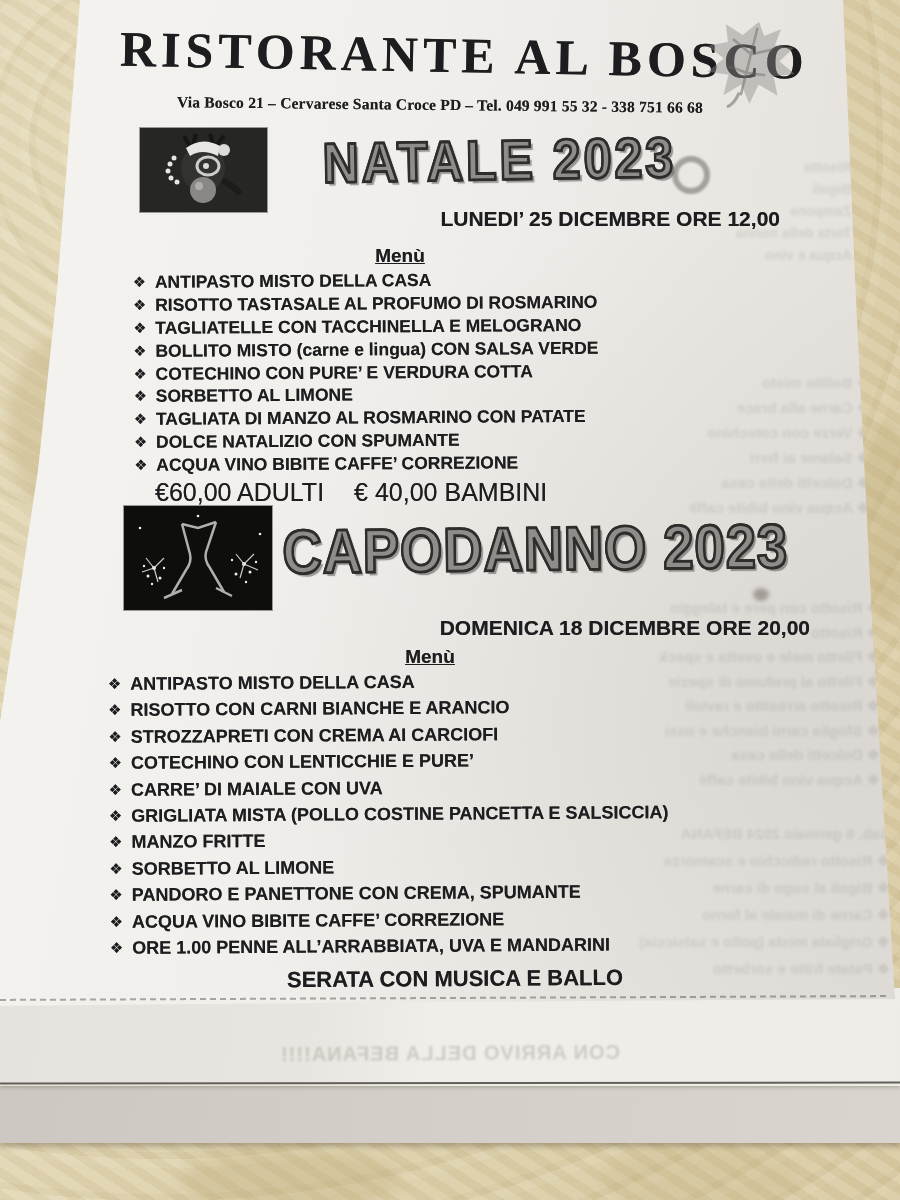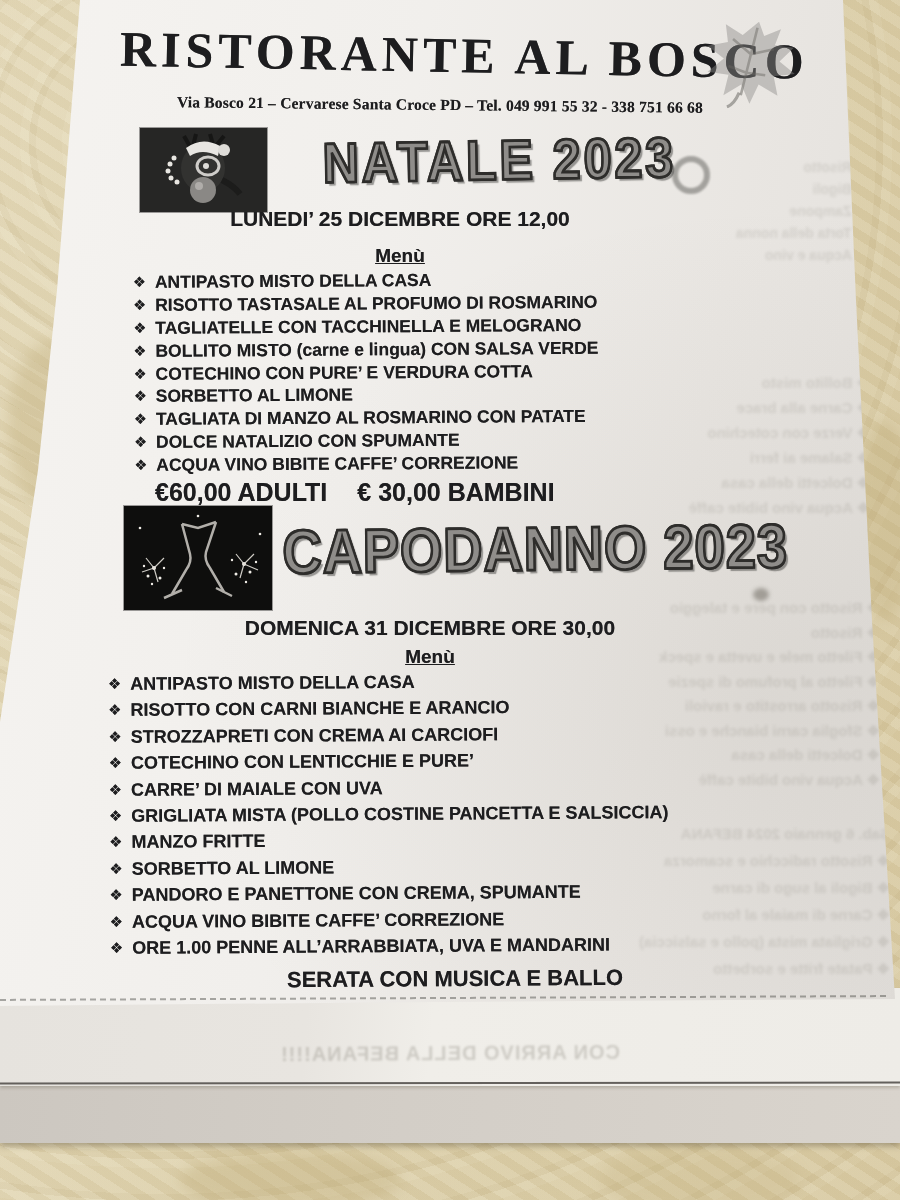--- a/index.html
+++ b/index.html
@@ -31,34 +31,34 @@
     font-family:"Liberation Serif",serif;font-weight:700;font-size:50px;letter-spacing:5px;
     transform:rotate(1.1deg);white-space:nowrap;}
   .address{position:absolute;left:120px;top:96px;width:640px;text-align:center;
     font-family:"Liberation Serif",serif;font-weight:700;font-size:15.5px;letter-spacing:.2px;
     transform:rotate(.6deg);white-space:nowrap;}
   .wordart{position:absolute;font-weight:700;color:#8f8d8a;white-space:nowrap;
     -webkit-text-stroke:2.5px #2e2d2b;
     text-shadow:3px 3px 1px rgba(45,44,42,.45),1px 1px 0 #2e2d2b,-1px -1px 0 #2e2d2b,1px -1px 0 #2e2d2b,-1px 1px 0 #2e2d2b;}
   .wa-natale{left:322px;top:131px;font-size:50px;letter-spacing:3px;transform:rotate(-1deg) scaleY(1.12);transform-origin:left top;}
   .wa-capodanno{left:282px;top:516px;font-size:56px;letter-spacing:1px;transform:rotate(-.7deg) scaleY(1.1) scaleX(.97);transform-origin:left top;}
-  .dateline{position:absolute;width:760px;text-align:center;font-weight:700;white-space:nowrap;}
+  .dateline{position:absolute;width:760px;text-align:right;font-weight:700;white-space:nowrap;}
   .d1{left:20px;top:207px;font-size:21px;}
   .d2{left:50px;top:616px;font-size:21px;}
   .menulabel{position:absolute;width:760px;text-align:center;font-weight:700;font-size:19px;text-decoration:underline;}
   .m1{left:20px;top:245px;}
   .m2{left:50px;top:646px;}
   .menu-list{position:absolute;transform:rotate(-.4deg);transform-origin:left top;}
   .list-natale{left:133px;top:272px;}
   .list-capodanno{left:108px;top:674px;}
   .menu-item{display:flex;align-items:baseline;font-weight:700;white-space:nowrap;}
   .list-natale .menu-item{font-size:17.5px;height:22.9px;}
   .list-capodanno .menu-item{font-size:18px;height:26.4px;}
   .bullet{font-family:"DejaVu Sans",sans-serif;font-size:.82em;margin-right:9px;position:relative;top:-1px;}
-  .priceline{position:absolute;font-weight:700;white-space:nowrap;display:flex;}
+  .priceline{position:absolute;font-weight:400;white-space:nowrap;display:flex;}
   .p1{left:155px;top:478px;font-size:25px;gap:30px;}
   .serata{position:absolute;left:95px;top:966px;width:720px;text-align:center;font-weight:700;font-size:22px;transform:rotate(-.4deg);white-space:nowrap;}
   
   .photo{position:absolute;box-shadow:0 0 0 1px rgba(20,20,20,.4);}
   .photo-natale{left:140px;top:128px;width:127px;height:84px;}
   .photo-capodanno{left:124px;top:506px;width:148px;height:104px;}
   .leaf{position:absolute;left:694px;top:12px;width:110px;height:100px;opacity:.8;transform:rotate(14deg);}
   
   .ghost{position:absolute;color:#6e6a5f;transform:scaleX(-1);filter:blur(1.6px);opacity:.17;font-weight:700;}
   .ghost .ghost-line{white-space:nowrap;}
@@ -191,21 +191,21 @@
           <span class="bullet">❖</span>
           <span class="itx">DOLCE NATALIZIO CON SPUMANTE</span>
         </div>
         <div class="menu-item">
           <span class="bullet">❖</span>
           <span class="itx">ACQUA VINO BIBITE CAFFE’ CORREZIONE</span>
         </div>
       </div>
     <div class="priceline p1 ink">
       <span>€60,00 ADULTI</span>
-      <span>€ 30,00 BAMBINI</span>
+      <span>€ 40,00 BAMBINI</span>
     </div>
 
     <svg class="photo photo-capodanno" viewBox="0 0 148 104">
       <rect width="148" height="104" fill="#0e0e0d"></rect>
       <g stroke="#cfccc6" stroke-width="2.5" fill="none" opacity=".85">
         <path d="M58 18 L66 48 Q68 56 62 64 L48 88"></path>
         <path d="M92 16 L82 46 Q80 54 86 62 L100 86"></path>
         <path d="M58 18 L74 22 L92 16"></path>
         <path d="M40 92 L58 84 M108 90 L92 82"></path>
       </g>
@@ -225,21 +225,21 @@
         <circle cx="16" cy="22" r="1.3"></circle>
           <circle cx="136" cy="28" r="1.3"></circle>
           <circle cx="74" cy="10" r="1.3"></circle>
       </g>
       <g stroke="#e4e1da" stroke-width="1.2" opacity=".9">
         <path d="M30 62 L22 52 M30 62 L40 52 M30 62 L18 66 M30 62 L34 76"></path>
         <path d="M120 58 L112 48 M120 58 L130 48 M120 58 L134 64 M120 58 L116 72"></path>
       </g>
     </svg>
     <div class="wordart wa-capodanno">CAPODANNO 2023</div>
-    <div class="dateline d2 ink">DOMENICA 31 DICEMBRE ORE 30,00</div>
+    <div class="dateline d2 ink">DOMENICA 18 DICEMBRE ORE 20,00</div>
     <div class="menulabel m2 ink">Menù</div>
     <div class="menu-list list-capodanno ink">
         <div class="menu-item">
           <span class="bullet">❖</span>
           <span class="itx">ANTIPASTO MISTO DELLA CASA</span>
         </div>
         <div class="menu-item">
           <span class="bullet">❖</span>
           <span class="itx">RISOTTO CON CARNI BIANCHE E ARANCIO</span>
         </div>

